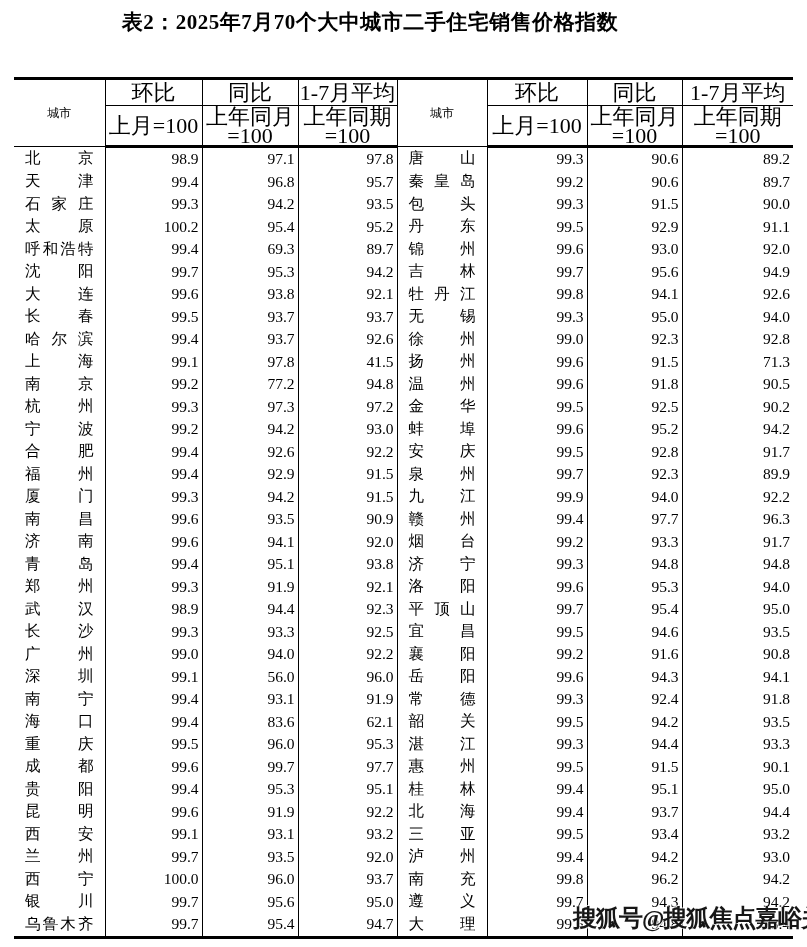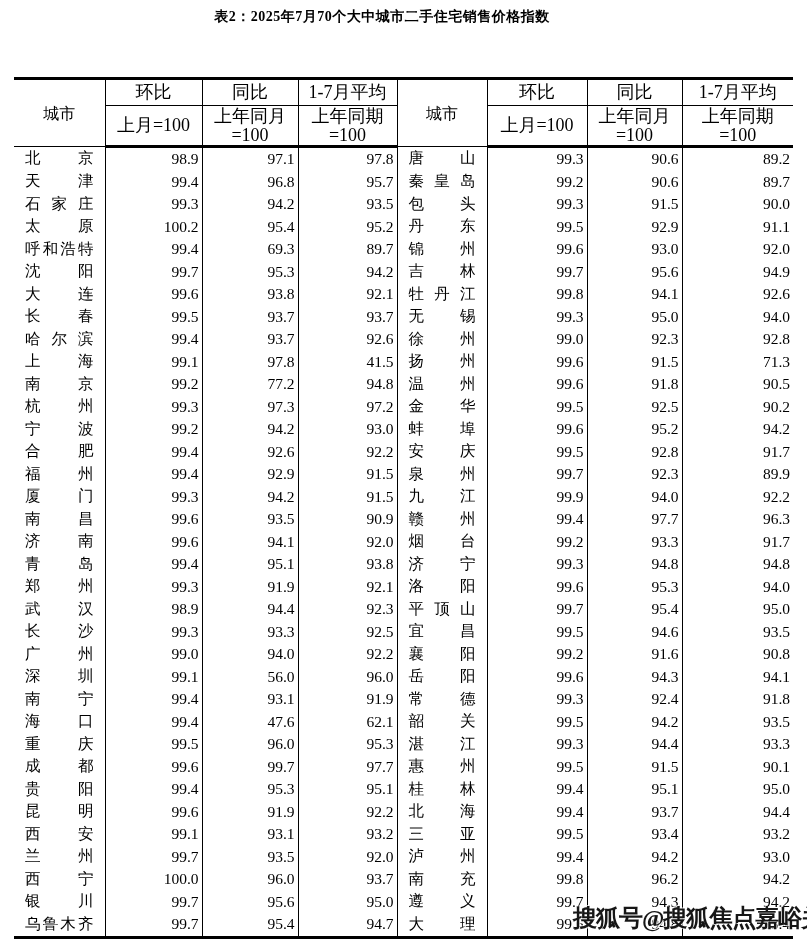--- a/index.html
+++ b/index.html
@@ -11,24 +11,24 @@
     width: 807px;
     height: 947px;
     position: relative;
     font-family: "Liberation Serif", "DejaVu Serif", serif;
     color: #000;
     overflow: hidden;
   }
   .page-title {
     position: absolute;
     top: 8px;
-    left: 12px;
+    left: 0;
     width: 740px;
     text-align: center;
-    font-size: 14px;
+    font-size: 21px;
     font-weight: bold;
     letter-spacing: 0.5px;
   }
   table.price-index {
     position: absolute;
     left: 14px;
     top: 77px;
     width: 779px;
     border-collapse: collapse;
     table-layout: fixed;
@@ -41,36 +41,36 @@
     font-weight: normal;
     padding: 0;
     overflow: hidden;
     white-space: nowrap;
   }
   table.price-index tr > *:last-child {
     border-right: none;
   }
   
   thead th {
-    font-size: 18px;
+    font-size: 22px;
     text-align: center;
     vertical-align: middle;
     line-height: 19px;
   }
   thead tr.hrow1 th {
     height: 25px;
     border-bottom: 1.5px solid #000;
   }
   thead tr.hrow2 th {
     height: 39px;
     border-bottom: 3px solid #000;
   }
   thead th.city-head {
     border-bottom: 3px solid #000;
-    font-size: 16px;
+    font-size: 12px;
   }
   
   tbody td {
     height: 22.5px;
     font-size: 15.5px;
     vertical-align: middle;
   }
   tbody td.num {
     text-align: right;
     padding-right: 3px;
@@ -653,21 +653,21 @@
         <td class="num">91.8</td>
       </tr>
       <tr>
         <td class="city">
           <div class="city-box">
             <span>海</span>
             <span>口</span>
           </div>
         </td>
         <td class="num">99.4</td>
-        <td class="num">47.6</td>
+        <td class="num">83.6</td>
         <td class="num">62.1</td>
         <td class="city">
           <div class="city-box">
             <span>韶</span>
             <span>关</span>
           </div>
         </td>
         <td class="num">99.5</td>
         <td class="num">94.2</td>
         <td class="num">93.5</td>

